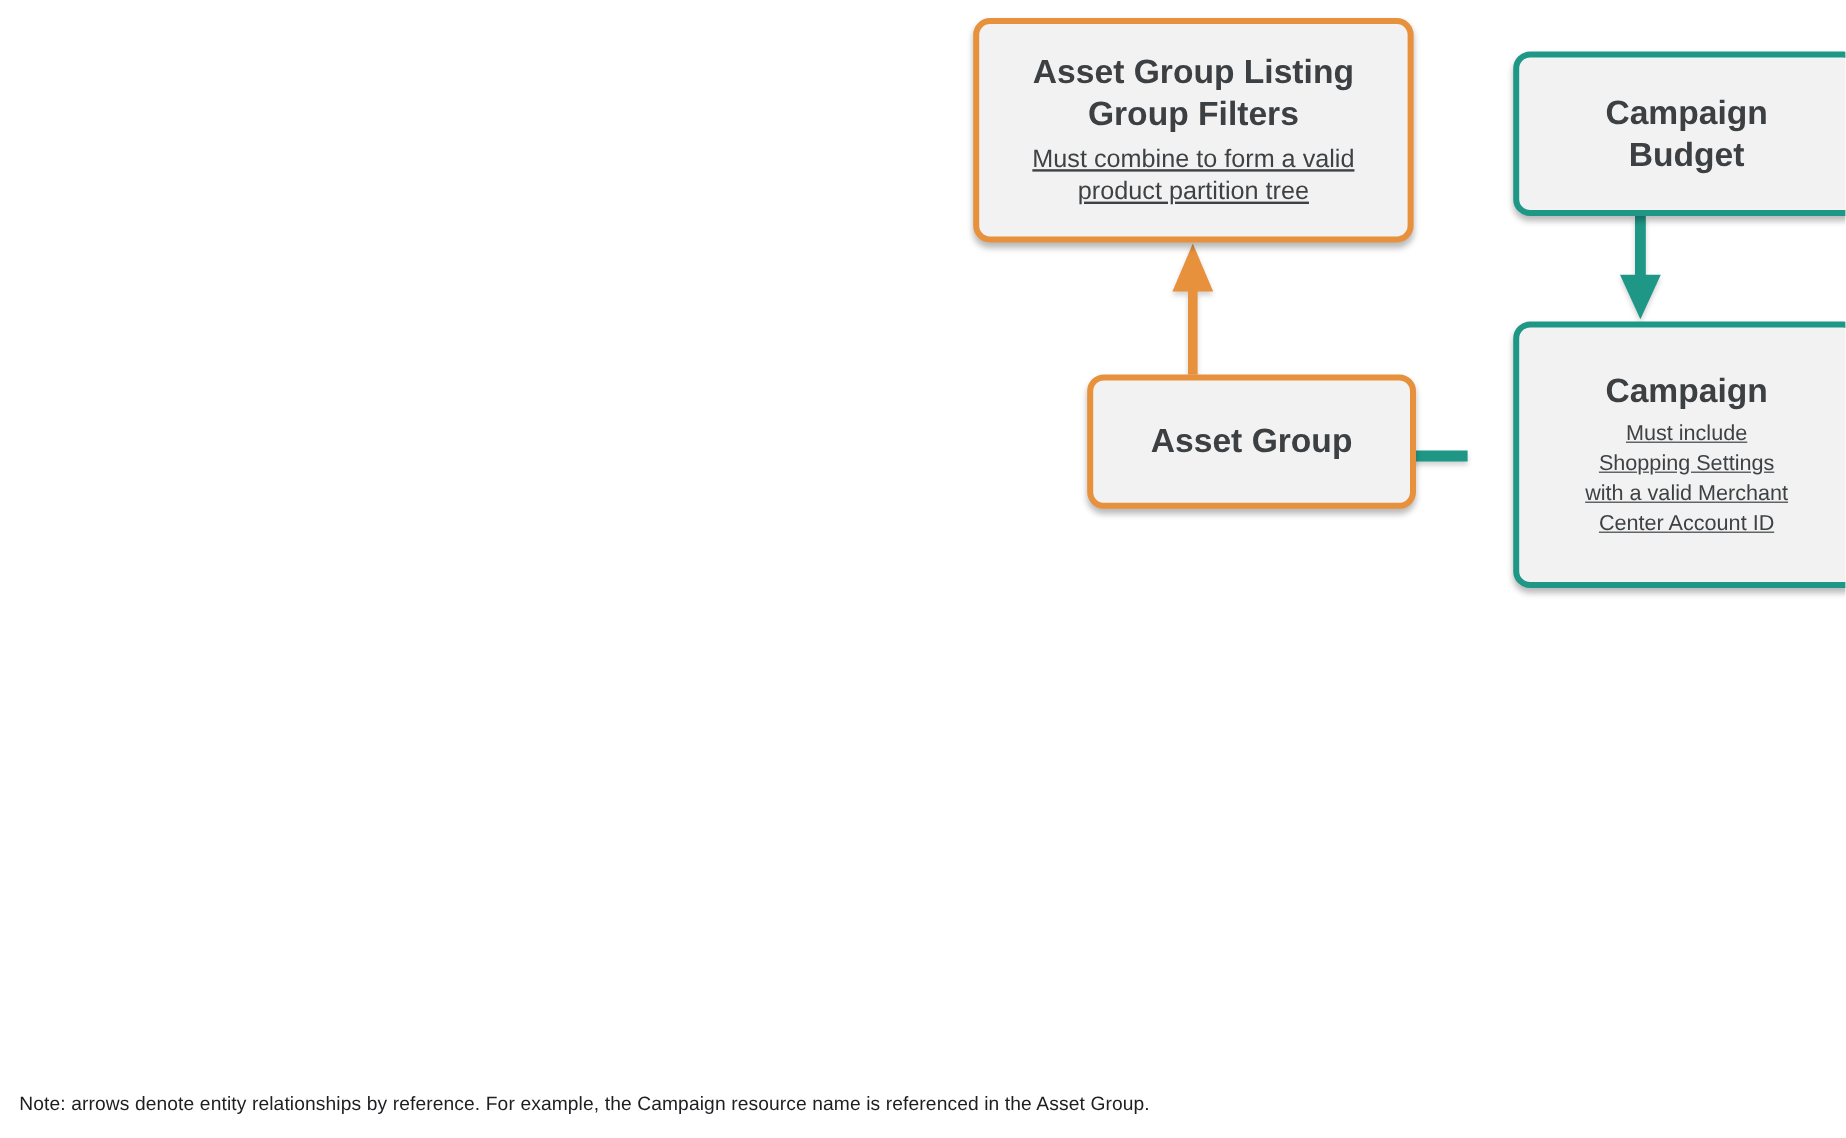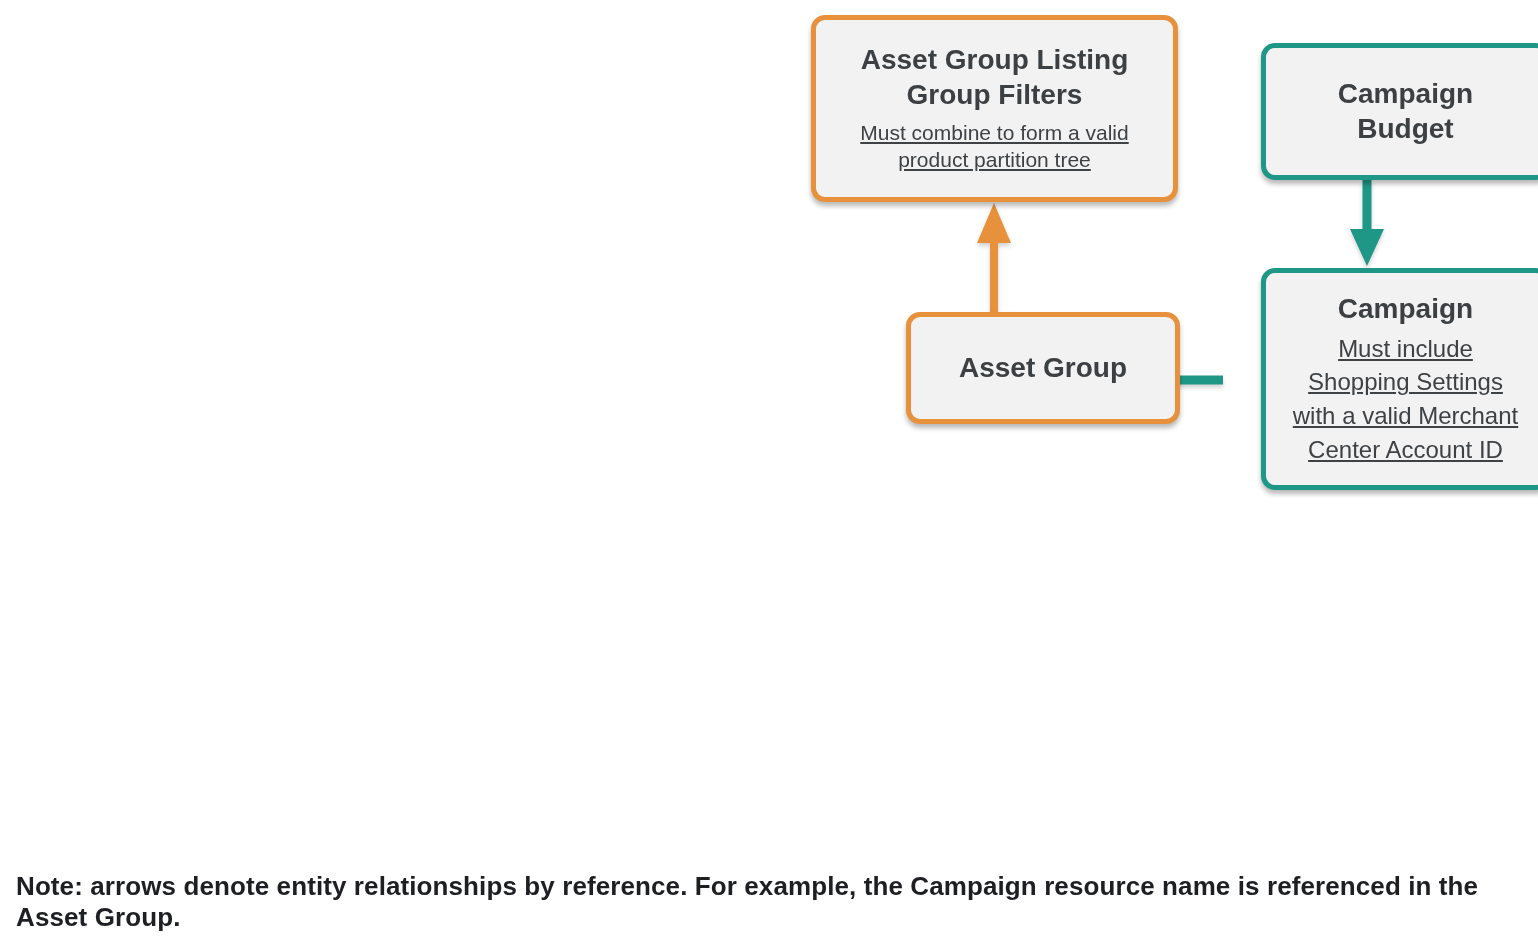--- a/index.html
+++ b/index.html
@@ -47,45 +47,45 @@
     margin-top: 8px;
     text-decoration: underline;
   }
 
   #node-listing-filters { left: 811px; top: 15px;  width: 367px; height: 187px; }
   #node-campaign-budget { left: 1223px; top: 43px; width: 289px; height: 137px; }
   #node-asset-group     { left: 906px; top: 312px; width: 274px; height: 112px; }
   #node-campaign        { left: 1223px; top: 268px; width: 289px; height: 222px; }
 
   #node-campaign .node-subtitle {
-    font-size: 24px;
+    font-size: 18px;
     line-height: 1.4;
     margin-top: 6px;
   }
 
   .arrows {
     position: absolute;
     left: 0; top: 0;
     width: 1538px;
     height: 948px;
     pointer-events: none;
   }
   .arrows .orange-edge { stroke: var(--orange, #E8913C); }
   .arrows polygon.orange-edge { fill: var(--orange, #E8913C); stroke: none; }
   .arrows .teal-edge { stroke: var(--teal, #1F9787); }
   .arrows polygon.teal-edge { fill: var(--teal, #1F9787); stroke: none; }
   .arrows g { filter: drop-shadow(0 3px 2px rgba(0,0,0,0.18)); }
 
   .note {
     position: absolute;
     left: 16px;
-    top: 871px;
+    top: 912px;
     margin: 0;
-    font-size: 26px;
-    font-weight: bold;
+    font-size: 16px;
+    font-weight: normal;
     color: var(--note, #202124);
     letter-spacing: 0.1px;
   }
 </style>
 </head>
 <body>
 
 <div class="canvas">
 
   <svg class="arrows" viewBox="0 0 1538 948" xmlns="http://www.w3.org/2000/svg">

